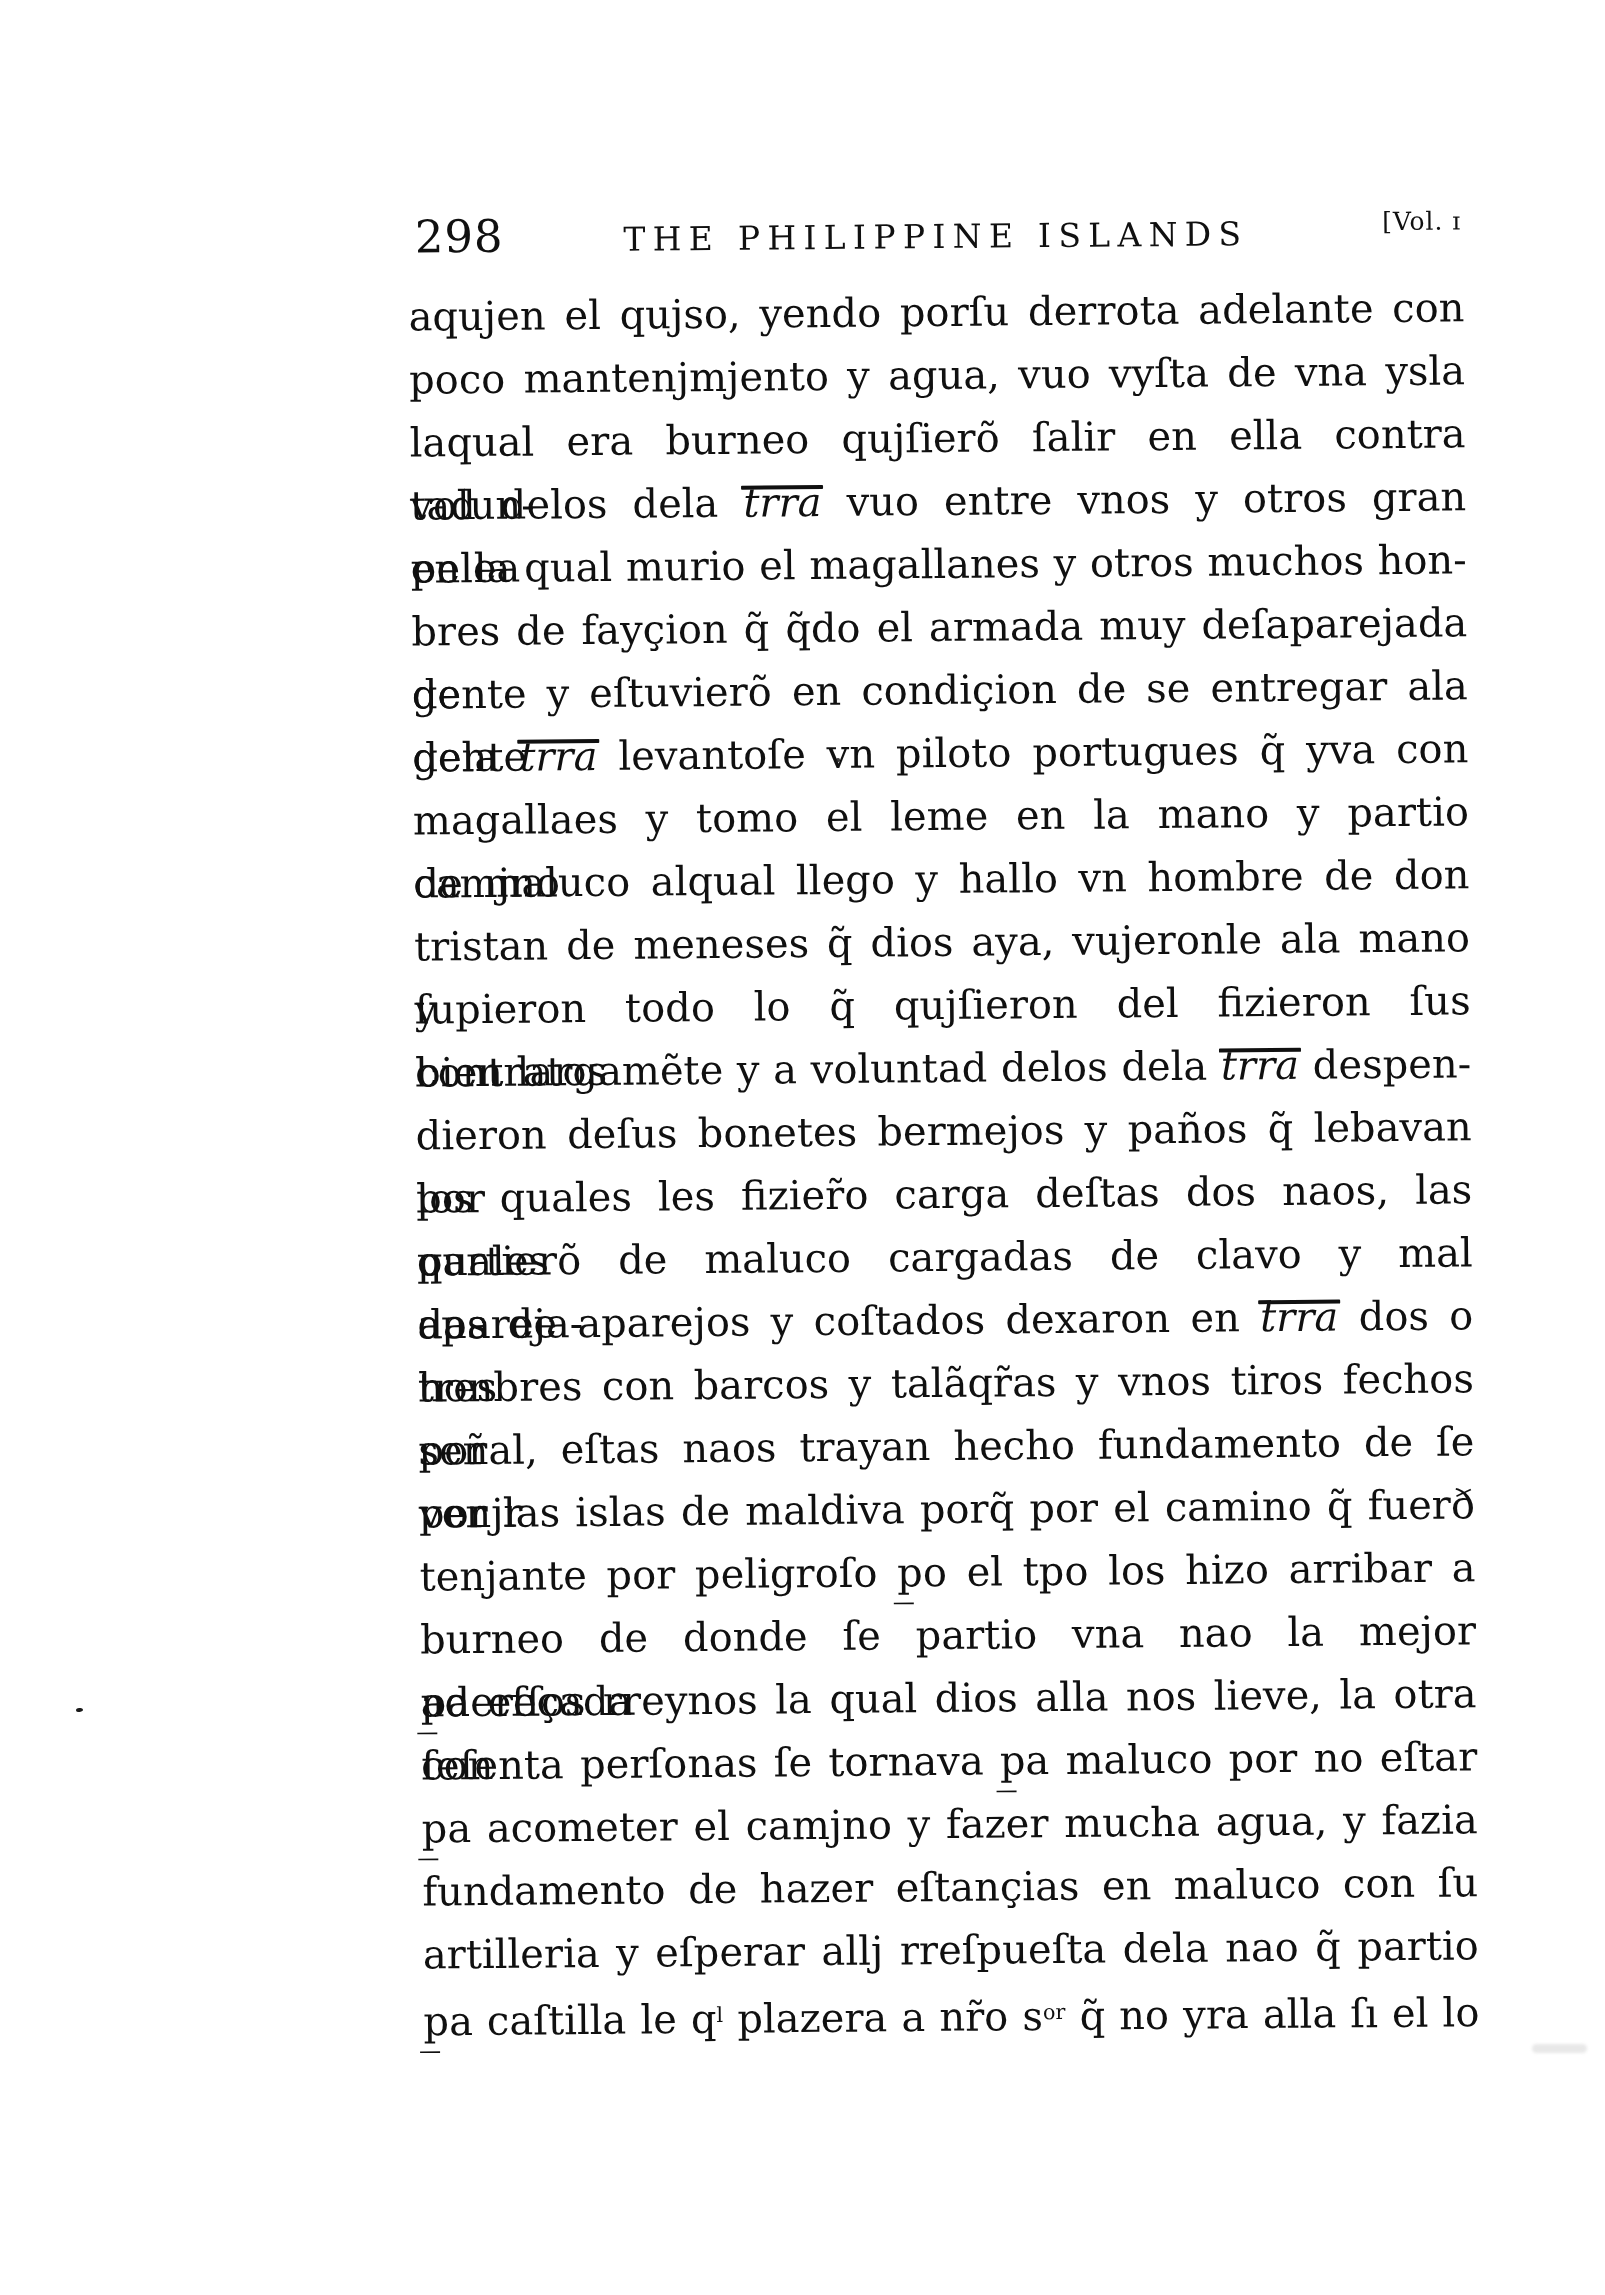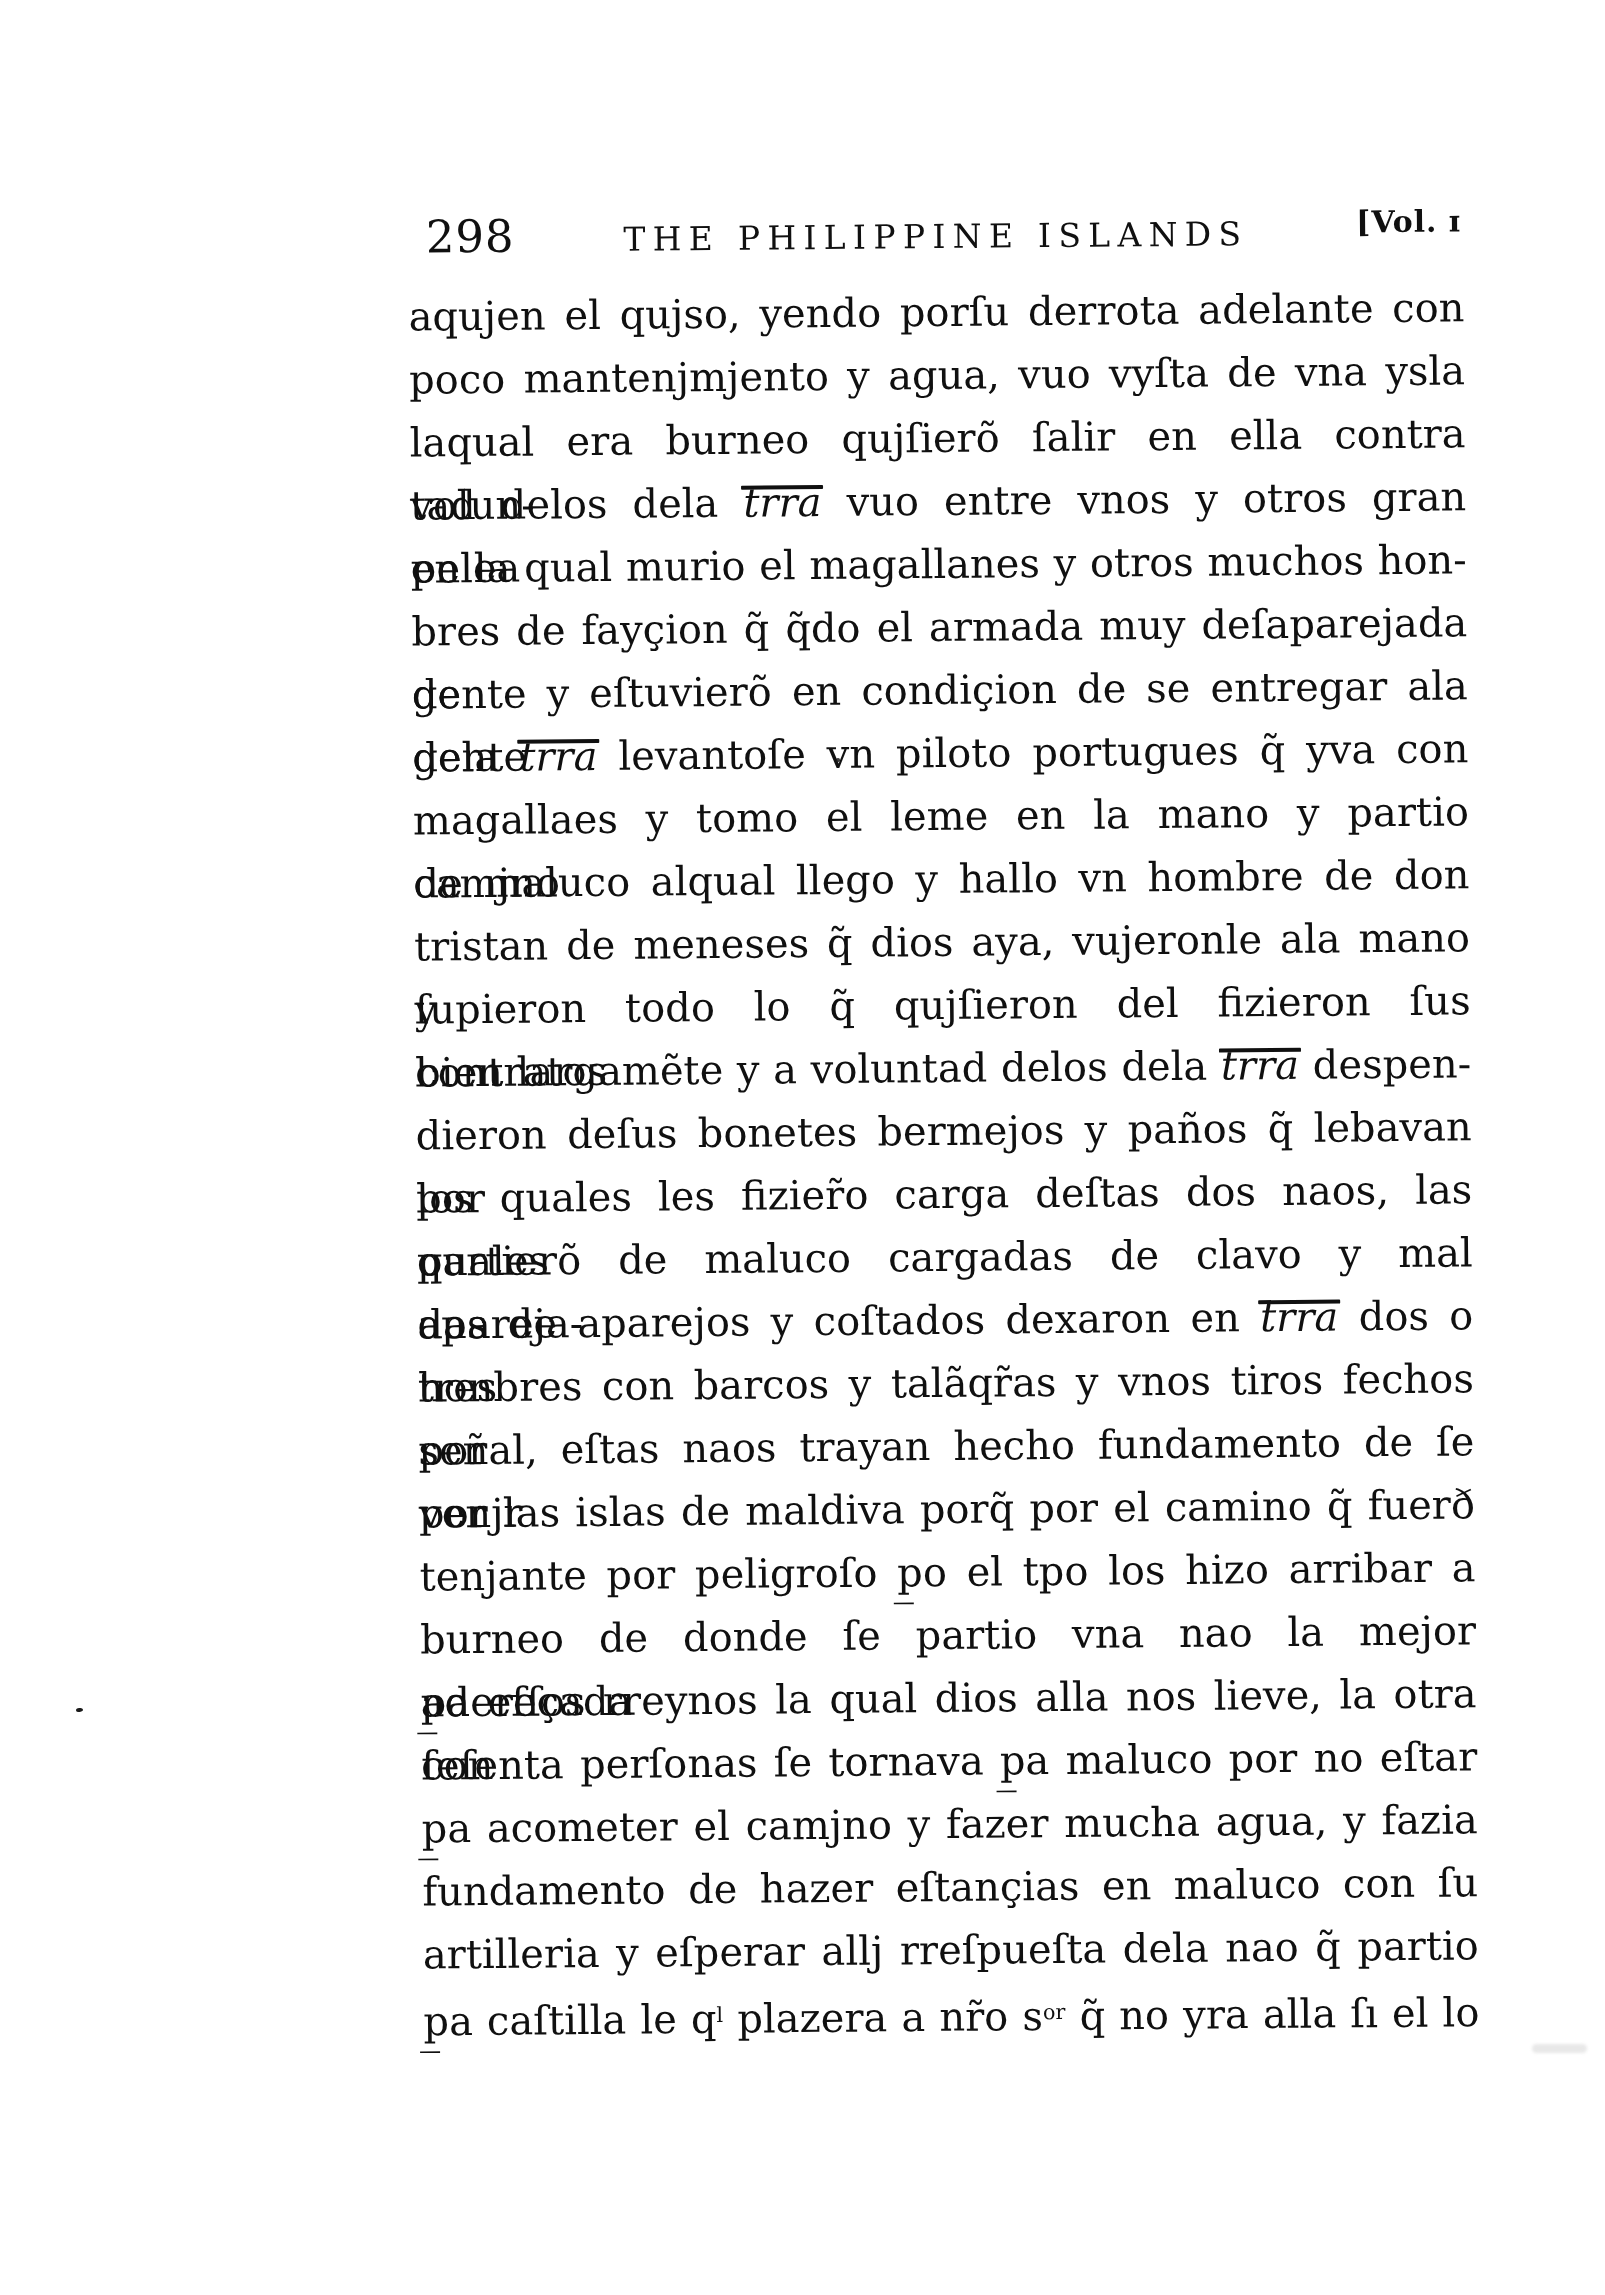--- a/index.html
+++ b/index.html
@@ -16,30 +16,30 @@
     overflow:hidden;
   }
   .page{position:absolute;inset:0;background:var(--paper);}
   .content{
     position:absolute;left:409px;top:0;width:1056px;height:2492px;
     transform:rotate(-0.5deg);
     transform-origin:50% 367px;
   }
   .running-head{position:absolute;top:198px;left:0;right:0;height:73px;}
   .pagenum{
-    position:absolute;left:18px;top:7.3px;
+    position:absolute;left:7px;top:7.3px;
     font-size:45px;line-height:55px;letter-spacing:0.9px;
   }
   .head-title{
     position:absolute;left:0;right:0;top:15.6px;text-align:center;
     font-size:33px;line-height:46px;letter-spacing:7.3px;
   }
   .head-vol{
     position:absolute;right:2.8px;top:4.6px;
-    font-size:30px;line-height:46px;letter-spacing:0.9px;font-weight:bold;
+    font-size:25px;line-height:46px;letter-spacing:0.9px;
   }
   .text-block{position:absolute;top:281px;left:0;width:1056px;}
   .line{
     height:63px;line-height:63px;
     font-size:40px;
     text-align:justify;
     text-align-last:justify;
     white-space:normal;
     word-spacing:0.9px;
   }

